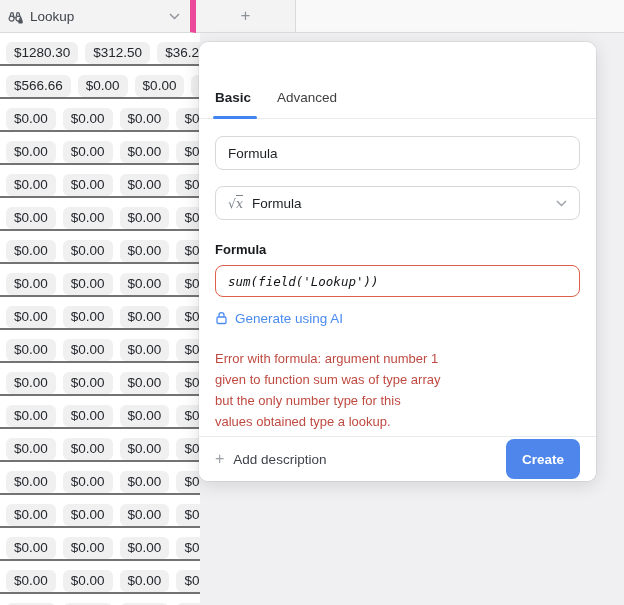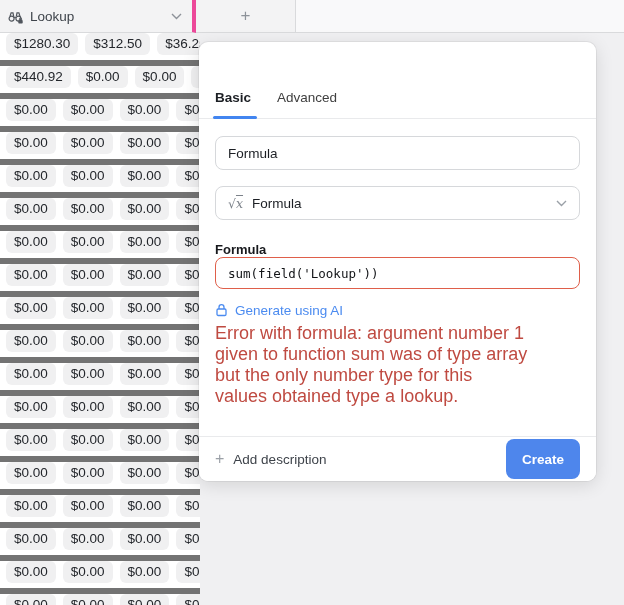--- a/index.html
+++ b/index.html
@@ -6,37 +6,37 @@
   body {
     width:624px; height:605px; position:relative; overflow:hidden;
     background:#f0f0f2; font-family:"Liberation Sans",sans-serif;
     -webkit-font-smoothing:antialiased;
   }
 
   
   .header-strip { position:absolute; top:0; left:0; width:624px; height:33px; display:flex; z-index:2; }
   .col-header {
     width:196px; box-sizing:border-box; background:#f3f3f4;
-    border-right:4px solid #ec4899; border-bottom:1px solid #d9dadc;
+    border-right:6px solid #ec4899; border-bottom:1px solid #d9dadc;
     display:flex; align-items:center; padding:0 10px 0 7px; gap:6px;
   }
   .col-label { font-size:13.5px; color:#3f444b; flex:1; white-space:nowrap; overflow:hidden; }
   .add-col {
     width:100px; box-sizing:border-box; background:#f3f3f4;
     border-right:1px solid #d9dadc; border-bottom:1px solid #d9dadc;
     display:flex; align-items:center; justify-content:center;
     color:#8d9299; font-size:17px; cursor:pointer;
   }
   .strip-rest { flex:1; background:#f9f9fa; border-bottom:1px solid #d9dadc; }
 
   
   .grid-rows { position:absolute; top:33px; left:0; width:200px; z-index:1; }
   .row {
     height:33px; box-sizing:border-box; background:#ffffff;
-    border-bottom:6px solid #737373; display:flex; align-items:flex-start;
+    border-bottom:2px solid #737373; display:flex; align-items:flex-end;
     gap:7px; padding-left:6px; width:200px; overflow:hidden;
   }
   .pill {
     background:#f0f0f1; border-radius:6px; padding:3px 8px;
     font-size:13.5px; color:#24272c; white-space:nowrap; flex:none;
     min-width:8px; min-height:15px; line-height:16px;
   }
 
   
   .dialog {
@@ -61,27 +61,27 @@
     margin-top:16px; height:34px; border:1px solid #d6d8db; border-radius:8px;
     display:flex; align-items:center; padding:0 12px; gap:9px; cursor:pointer;
     box-sizing:border-box; background:#fff;
   }
   .sqrt-icon { color:#7c828a; font-size:12.5px; font-family:"DejaVu Serif",serif; }
   .sqrt-icon .ov { text-decoration:overline; font-style:italic; }
   .select-label { font-size:13.5px; color:#1c1f24; }
   .select .chev { margin-left:auto; }
   .field-label { margin-top:22px; font-size:13px; font-weight:700; color:#17191d; }
   .formula-input {
-    display:block; width:100%; height:32px; border:1px solid #df5f4a;
+    display:block; margin-top:8px; width:100%; height:32px; border:1px solid #df5f4a;
     border-radius:8px; padding:0 12px; box-sizing:border-box; outline:none;
-    font-family:"DejaVu Sans Mono",monospace; font-size:12.5px; color:#121417; background:#fff;
+    font-family:"DejaVu Sans Mono",monospace; font-size:12.5px; color:#121417; background:#fff;font-style:italic;
   }
   .ai-link { margin-top:14px; display:flex; gap:7px;
     color:#4b8bf0; font-size:13.5px; cursor:pointer; width:max-content; }
-  .error { margin-top:5px; color:#bf4a41; font-size:18px; line-height:21px; }
+  .error { margin-top:22px; color:#bf4a41; font-size:13px; line-height:21px; }
   .dialog-footer {
     position:absolute; left:0; right:0; bottom:0; height:45px;
     border-top:1px solid #e9eaec; display:flex; align-items:center;
     padding:0 16px; box-sizing:border-box; background:#fff; border-radius:0 0 9px 9px;
   }
   .add-desc { display:flex; align-items:center; gap:9px; color:#3e434a; font-size:13.5px; cursor:pointer; }
   .add-desc .plus { color:#9ba0a7; font-size:16px; line-height:1; }
   .create-btn {
     margin-left:auto; background:#4e86ec; color:#fff; font-weight:700; font-size:13.5px;
     border:none; border-radius:8px; padding:0 16px; height:40px; cursor:pointer;
@@ -118,21 +118,21 @@
   <div class="strip-rest"></div>
 </div>
 
 <div class="grid-rows" id="grid-rows">
     <div class="row">
       <span class="pill">$1280.30</span>
       <span class="pill">$312.50</span>
       <span class="pill">$36.25</span>
     </div>
     <div class="row">
-      <span class="pill">$440.92</span>
+      <span class="pill">$566.66</span>
       <span class="pill">$0.00</span>
       <span class="pill">$0.00</span>
       <span class="pill">$4.0</span>
     </div>
     <div class="row">
       <span class="pill">$0.00</span>
       <span class="pill">$0.00</span>
       <span class="pill">$0.00</span>
       <span class="pill">$0.00</span>
     </div>

